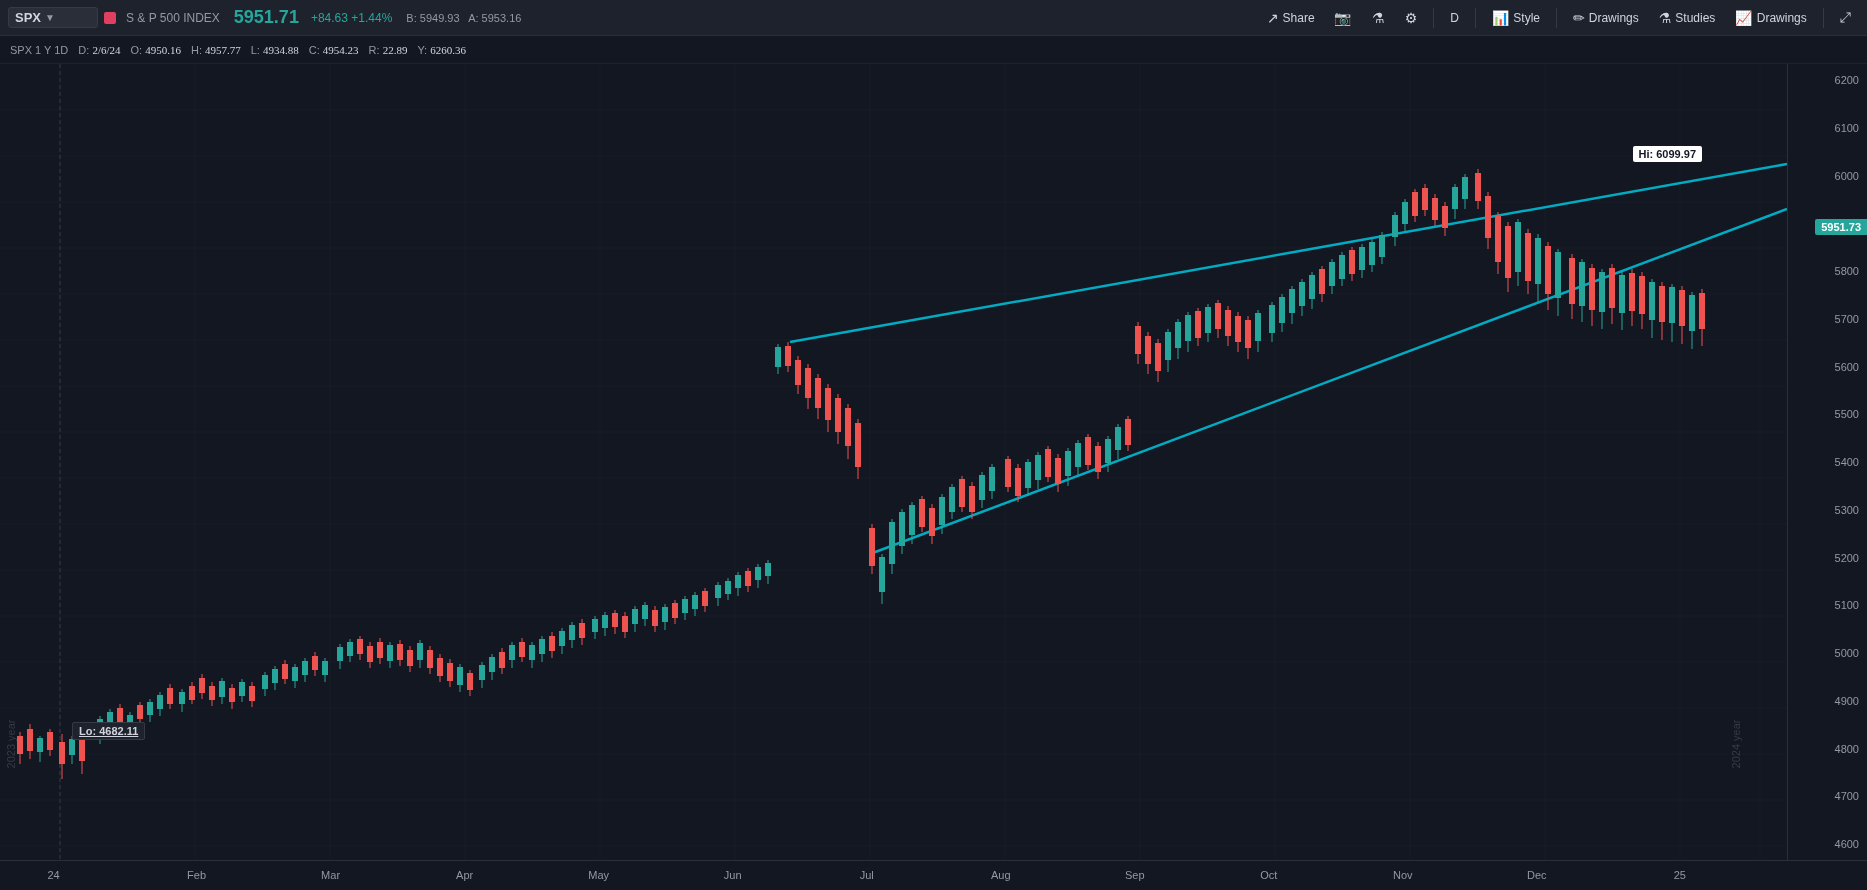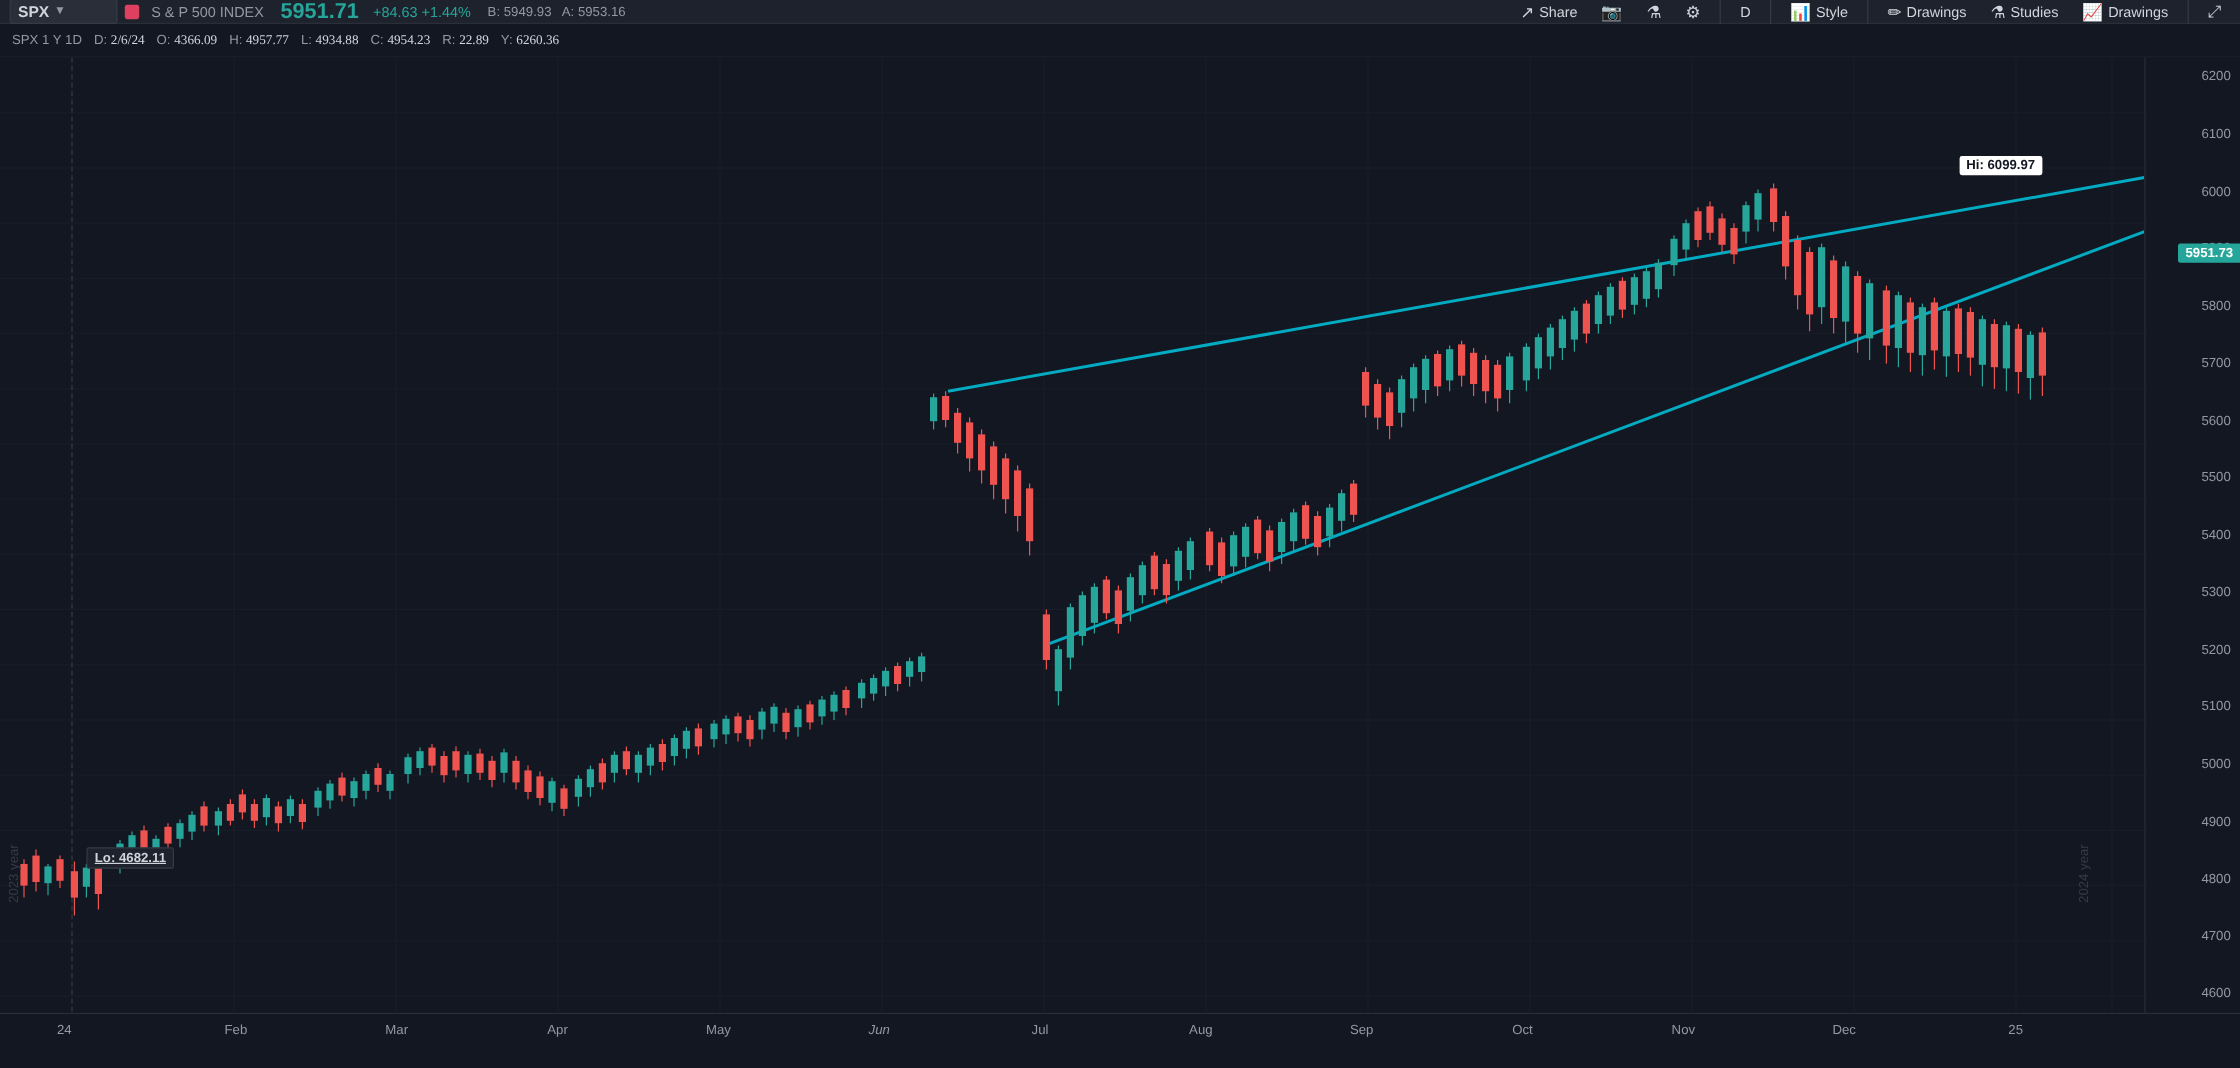--- a/index.html
+++ b/index.html
@@ -10,21 +10,21 @@
       font-size: 12px;
       width: 1867px;
       height: 890px;
       overflow: hidden;
     }
 
     
     #top-bar {
       display: flex;
       align-items: center;
-      height: 20px;
+      height: 36px;
       background: #1e222d;
       border-bottom: 1px solid #2a2e39;
       padding: 0 8px;
       gap: 6px;
     }
     .symbol-box {
       display: flex;
       align-items: center;
       background: #2a2e39;
       border: 1px solid #363a45;
@@ -230,21 +230,21 @@
 </div>
 
 <div id="ohlc-bar">
   <span>SPX 1 Y 1D</span>
   <span>
     <span class="ohlc-label">D:</span>
     <span class="ohlc-item">2/6/24</span>
   </span>
   <span>
     <span class="ohlc-label">O:</span>
-    <span class="ohlc-item">4366.09</span>
+    <span class="ohlc-item">4950.16</span>
   </span>
   <span>
     <span class="ohlc-label">H:</span>
     <span class="ohlc-item">4957.77</span>
   </span>
   <span>
     <span class="ohlc-label">L:</span>
     <span class="ohlc-item">4934.88</span>
   </span>
   <span>
@@ -688,21 +688,21 @@
   </div>
 </div>
 
 <div id="time-axis" style="display:flex; height:30px; background:#131722; border-top:1px solid #2a2e39;">
   <div id="time-labels" style="flex:1; position:relative;">
   <div class="time-label" style="left: 3%;">24</div>
       <div class="time-label" style="left: 11%;">Feb</div>
       <div class="time-label" style="left: 18.5%;">Mar</div>
       <div class="time-label" style="left: 26%;">Apr</div>
       <div class="time-label" style="left: 33.5%;">May</div>
-      <div class="time-label" style="left: 41%; font-style: italic;">Jun</div>
+      <div class="time-label" style="left: 41%;">Jun</div>
       <div class="time-label" style="left: 48.5%;">Jul</div>
       <div class="time-label" style="left: 56%;">Aug</div>
       <div class="time-label" style="left: 63.5%;">Sep</div>
       <div class="time-label" style="left: 71%;">Oct</div>
       <div class="time-label" style="left: 78.5%;">Nov</div>
       <div class="time-label" style="left: 86%;">Dec</div>
       <div class="time-label" style="left: 94%;">25</div>
     </div>
   <div class="time-axis-corner"></div>
 </div>

